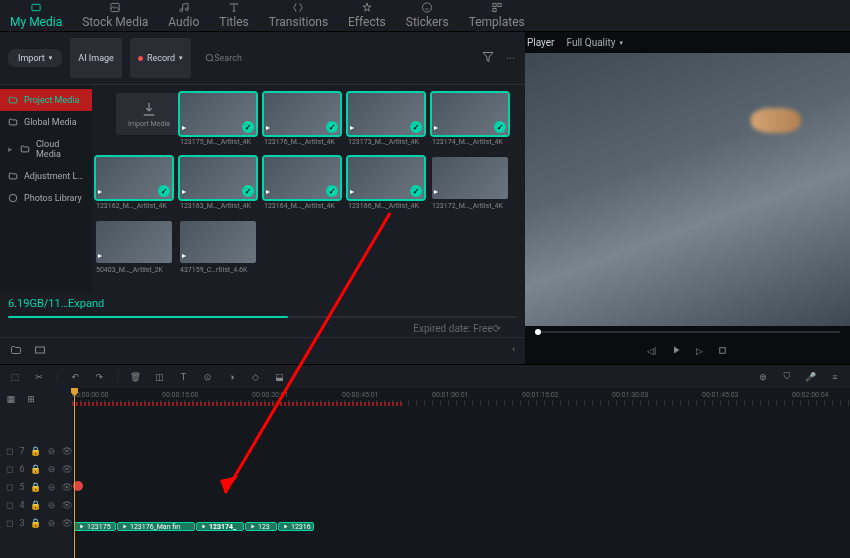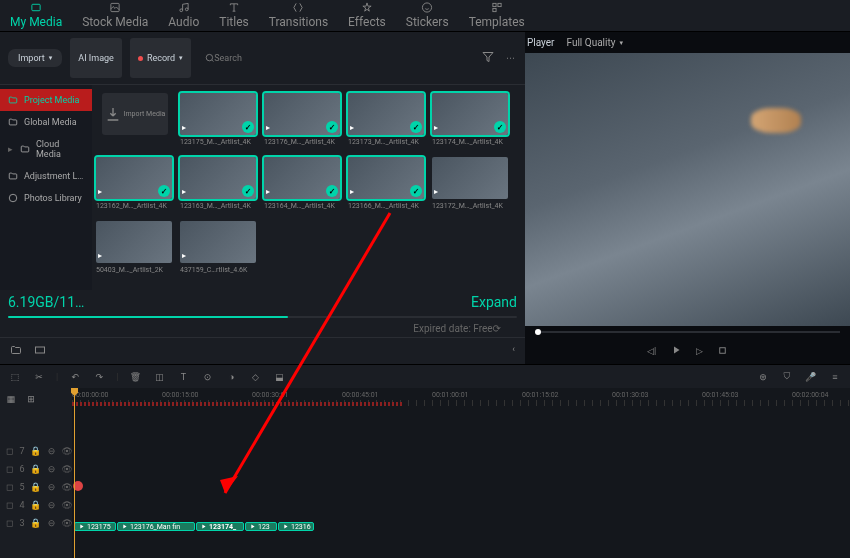--- a/index.html
+++ b/index.html
@@ -24,23 +24,23 @@
 .sidebar-item.active{background:#b91c1c;color:#00d4aa}
 .sidebar-item svg{width:10px;height:10px;flex-shrink:0}
 .chevron{width:4px;color:#666;margin-right:2px}
 .media-grid{flex:1;padding:8px 4px;display:flex;flex-wrap:wrap;gap:8px;align-content:flex-start;overflow-y:auto}
 .media-item{width:76px}
 .thumb{width:76px;height:42px;background:linear-gradient(135deg,#4a5560,#6a7580);border-radius:2px;position:relative;cursor:pointer}
 .thumb.sel{outline:2px solid #00d4aa}
 .thumb .check{position:absolute;bottom:2px;right:2px;width:12px;height:12px;background:#00d4aa;border-radius:50%;display:flex;align-items:center;justify-content:center;color:#000;font-size:8px;font-weight:bold}
 .thumb .play{position:absolute;bottom:2px;left:2px;width:10px;height:10px;color:#fff;font-size:8px}
 .media-item-name{font-size:7px;color:#888;padding:3px 0;text-align:left;white-space:nowrap;overflow:hidden}
-.import-tile{width:66px;height:42px;background:#2a2d33;border-radius:3px;display:flex;flex-direction:row;align-items:center;justify-content:center;cursor:pointer;gap:3px;color:#888;margin:0 6px}
+.import-tile{width:66px;height:42px;background:#2a2d33;border-radius:3px;display:flex;flex-direction:column;align-items:center;justify-content:center;cursor:pointer;gap:3px;color:#888;margin:0 20px}
 .import-tile span{font-size:7px}
-.storage-bar{padding:4px 8px;font-size:14px;color:#00d4aa;display:flex;justify-content:space-between;align-items:center}
+.storage-bar{padding:4px 8px;font-size:11px;color:#00d4aa;display:flex;justify-content:flex-start;align-items:center}
 .storage-prog{height:2px;background:#2a2d33;margin:2px 8px;border-radius:1px}
 .storage-prog div{height:100%;width:55%;background:#00d4aa;border-radius:1px}
 .expire-bar{padding:3px 24px;font-size:10px;color:#666;display:flex;justify-content:flex-end}
 .bottom-tools{display:flex;padding:4px 8px;gap:8px;border-top:1px solid #2a2d33}
 .preview-panel{flex:1;background:#0a0c10;display:flex;flex-direction:column}
 .preview-header{display:flex;align-items:center;padding:5px 2px;gap:12px;font-size:10px}
 .quality-select{display:flex;align-items:center;gap:4px;cursor:pointer;color:#aaa}
 .preview-img{flex:1;background:linear-gradient(160deg,#3d4852 0%,#5a6570 40%,#7a8590 60%,#3d4852 100%);position:relative}
 .preview-img::after{content:"";position:absolute;top:20%;right:15%;width:50px;height:25px;background:linear-gradient(90deg,#d4a574,#b08050);border-radius:40%;filter:blur(2px)}
 .play-scrubber{height:12px;padding:0 10px;display:flex;align-items:center}

